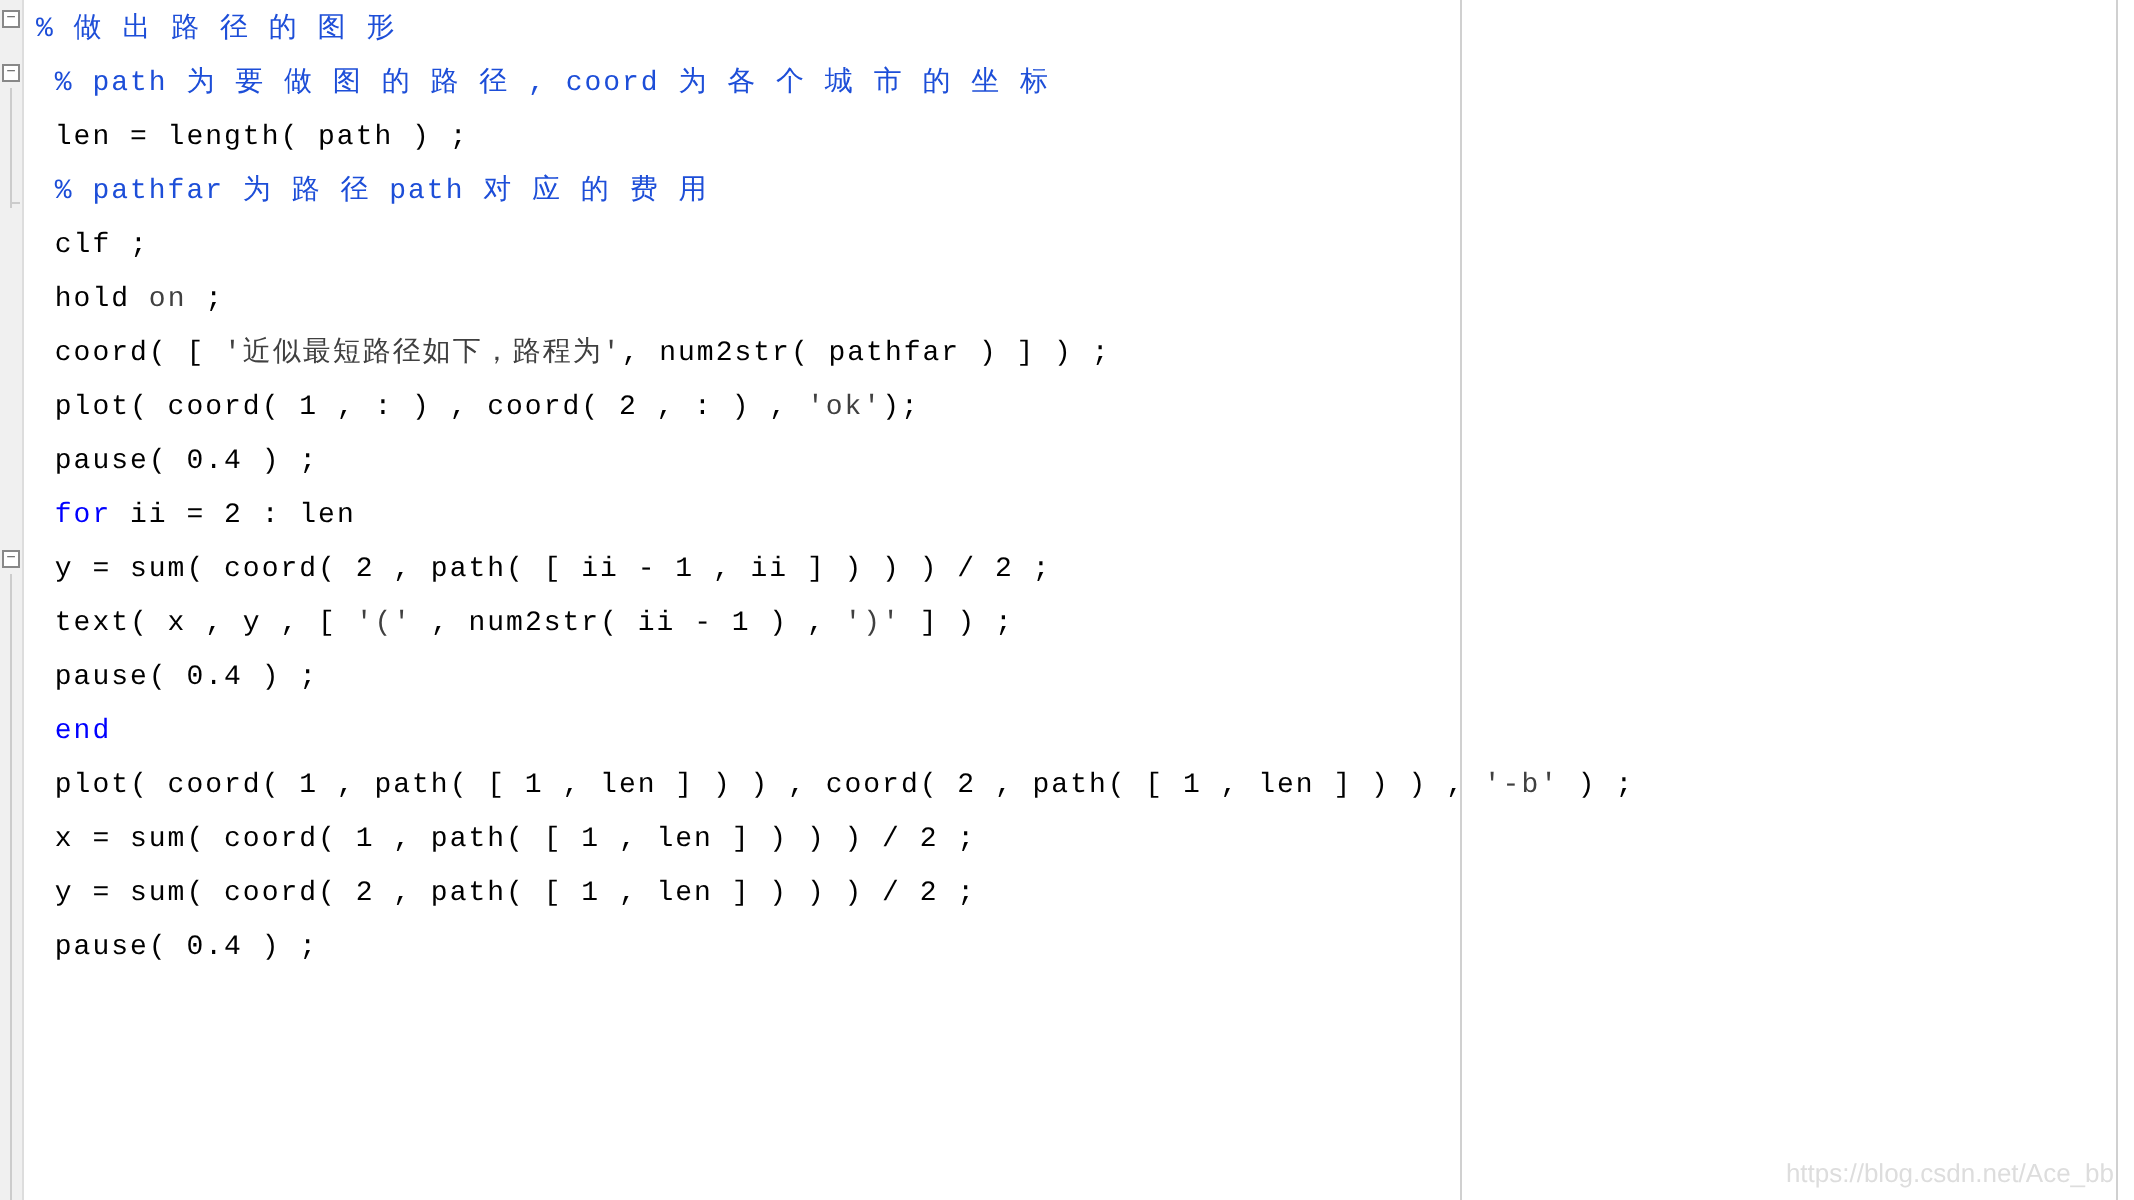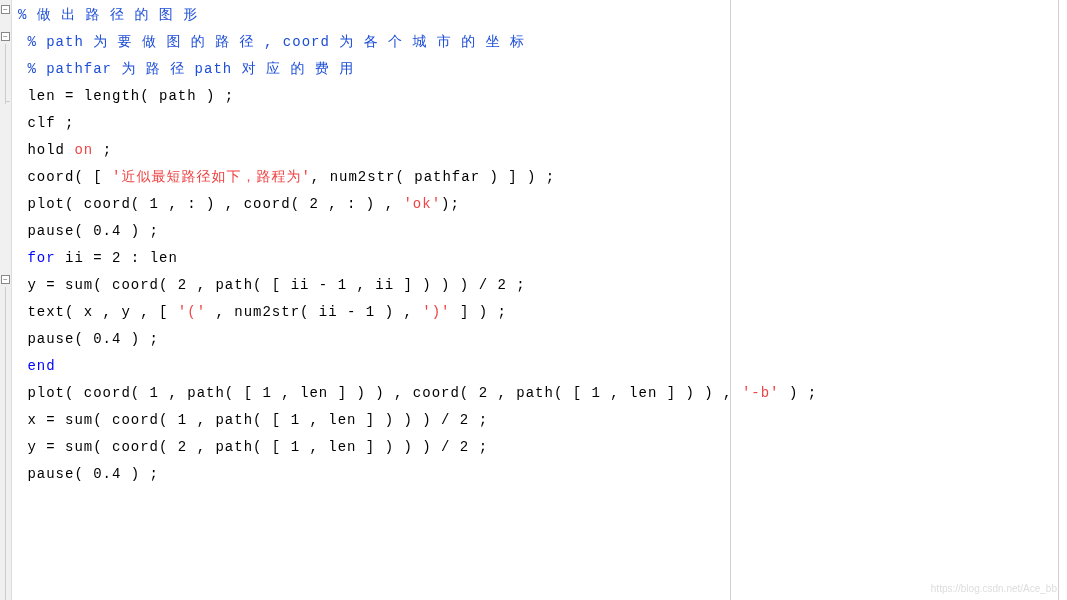--- a/index.html
+++ b/index.html
@@ -67,28 +67,28 @@
     }
     .vline {
       position: absolute;
       top: 0;
       width: 1px;
       height: 600px;
       background: #d0d0d0;
     }
     .kw { color: #0000ff; }
     .comment { color: #1d4ed8; }
-    .str { color: #ef4444; }
+    .str { color: #404040; }
     .norm { color: #000000; }
     .watermark {
       position: absolute;
       right: 10px;
       bottom: 6px;
       color: #ddd;
-      font-size: 10px;
+      font-size: 13px;
       font-family: Arial, sans-serif;
       letter-spacing: 0;
     }
   </style>
 </head>
 <body>
 
 <div class="gutter">
   <div class="fold-icon" style="top:5px">−</div>
   <div class="fold-icon" style="top:32px">−</div>
@@ -98,22 +98,22 @@
   <div class="fold-line" style="top:287px;height:327px"></div>
 
 </div>
 
 <div class="vline" style="left:730px"></div>
 <div class="vline" style="left:1058px"></div>
 
 <div class="code-area">
   <div class="line"><span class="comment">% 做 出 路 径 的 图 形</span></div>
   <div class="line"><span class="comment"> % path 为 要 做 图 的 路 径 , coord 为 各 个 城 市 的 坐 标</span></div>
+  <div class="line"><span class="norm"> len = length( path ) ;</span></div>
   <div class="line"><span class="comment"> % pathfar 为 路 径 path 对 应 的 费 用</span></div>
-  <div class="line"><span class="norm"> len = length( path ) ;</span></div>
   <div class="line"><span class="norm"> clf ;</span></div>
   <div class="line"><span class="norm"> hold </span><span class="str">on</span><span class="norm"> ;</span></div>
   <div class="line"><span class="norm"> coord( [ </span><span class="str">'近似最短路径如下，路程为'</span><span class="norm">, num2str( pathfar ) ] ) ;</span></div>
   <div class="line"><span class="norm"> plot( coord( 1 , : ) , coord( 2 , : ) , </span><span class="str">'ok'</span><span class="norm">);</span></div>
   <div class="line"><span class="norm"> pause( 0.4 ) ;</span></div>
   <div class="line"><span class="norm"> </span><span class="kw">for</span><span class="norm"> ii = 2 : len</span></div>
   <div class="line"><span class="norm"> y = sum( coord( 2 , path( [ ii - 1 , ii ] ) ) ) / 2 ;</span></div>
   <div class="line"><span class="norm"> text( x , y , [ </span><span class="str">'('</span><span class="norm"> , num2str( ii - 1 ) , </span><span class="str">')'</span><span class="norm"> ] ) ;</span></div>
   <div class="line"><span class="norm"> pause( 0.4 ) ;</span></div>
   <div class="line"><span class="norm"> </span><span class="kw">end</span></div>

